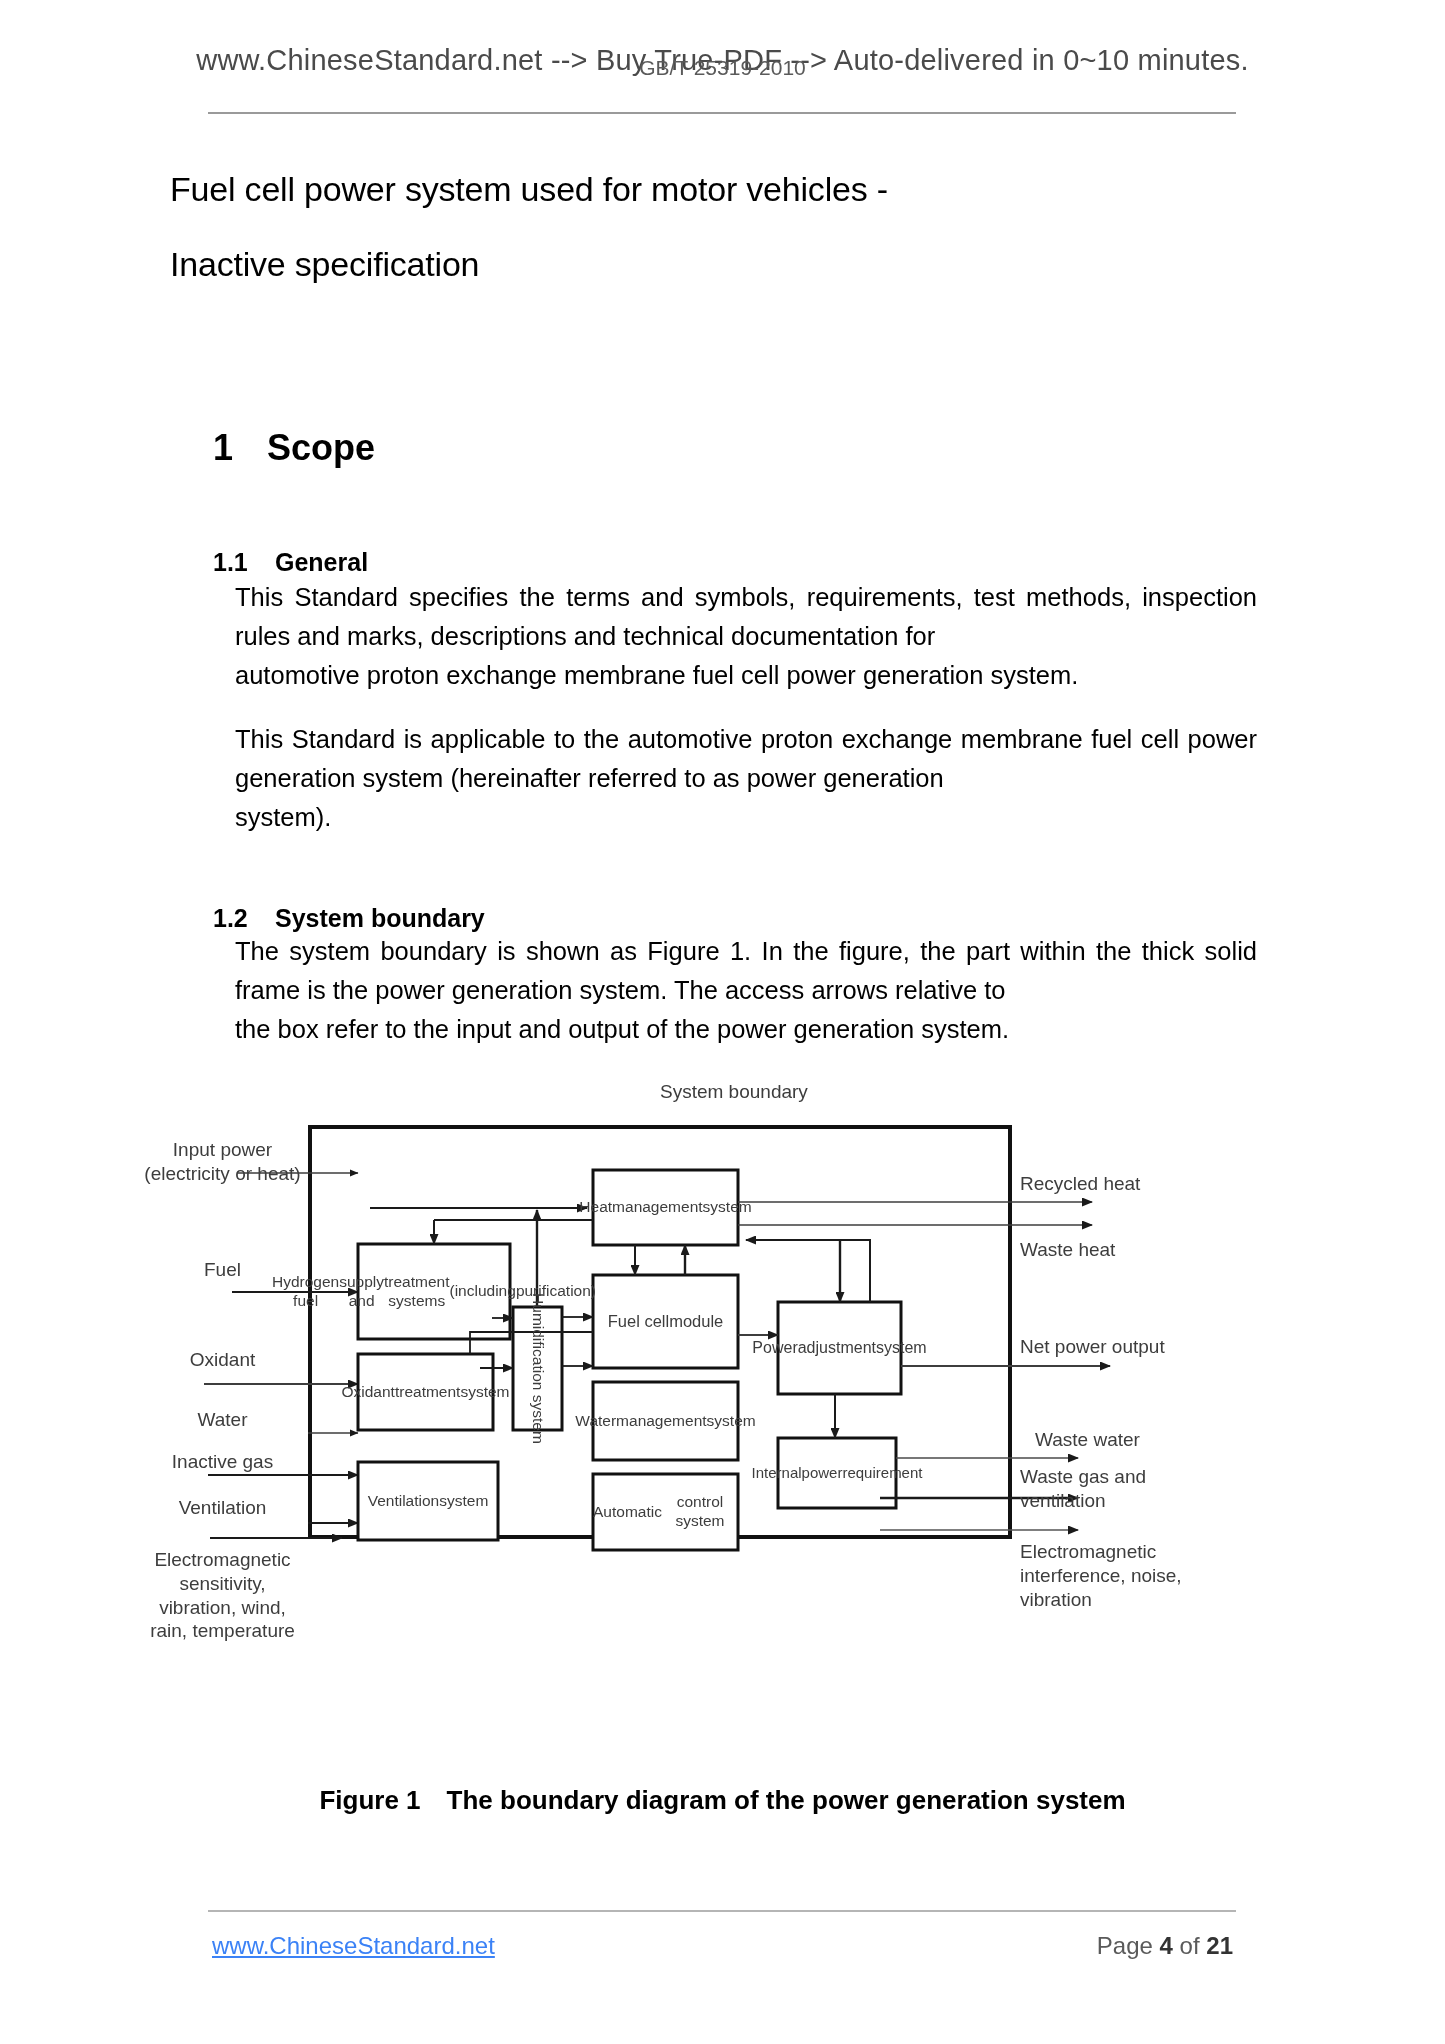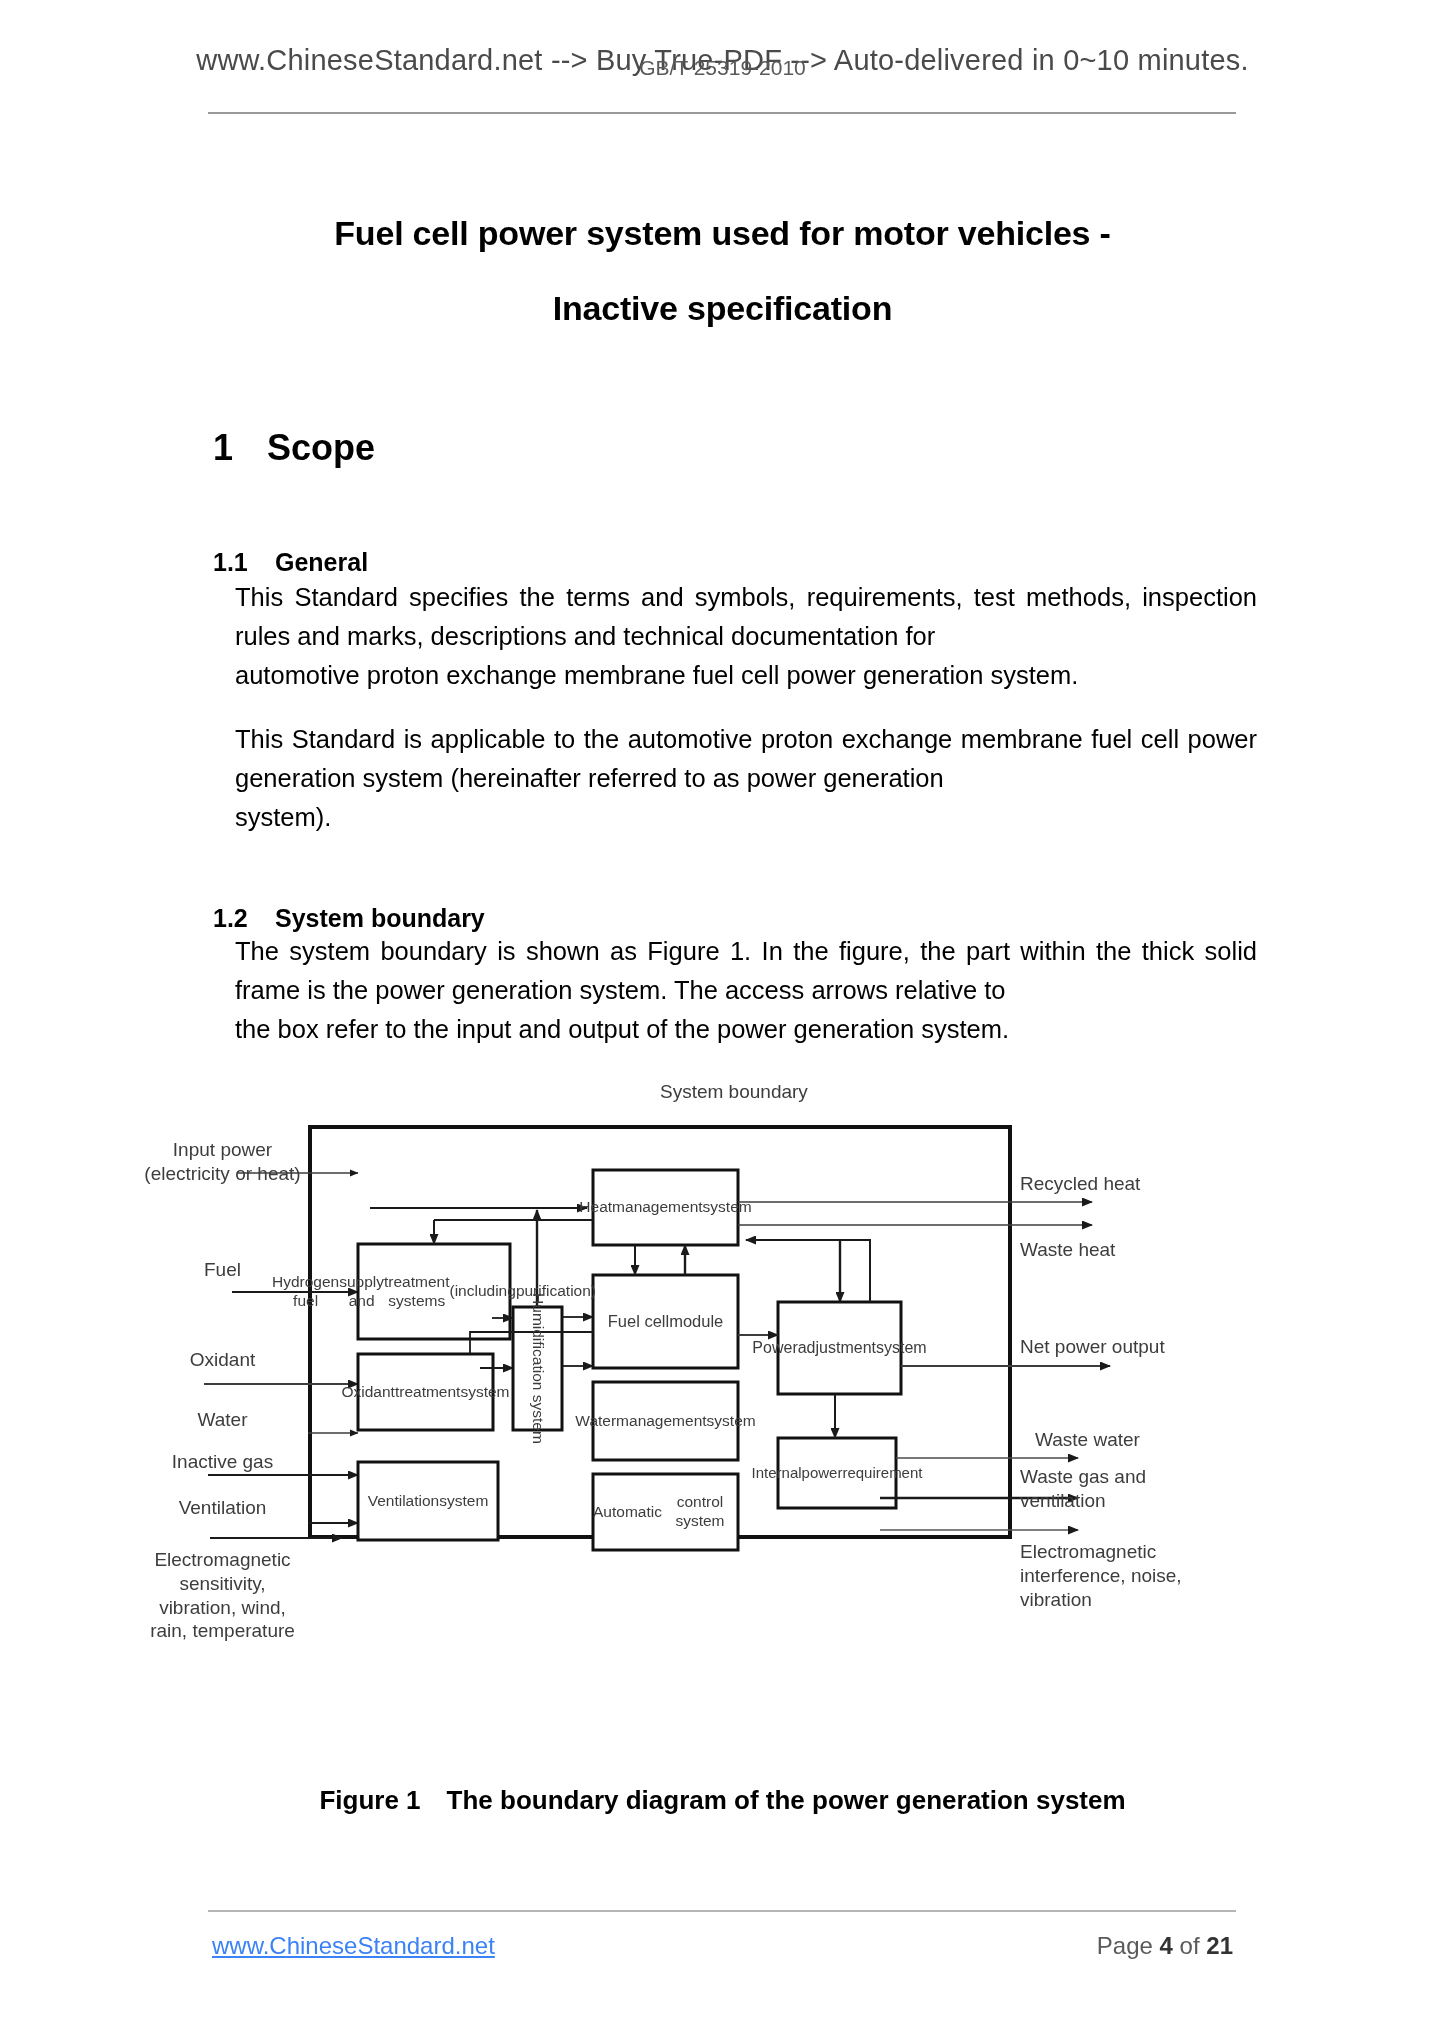--- a/index.html
+++ b/index.html
@@ -48,25 +48,23 @@
     width: 1028px;
     height: 2px;
     background: #9a9a9a;
   }
 
   
   .doc-title {
     position: absolute;
     left: 170px;
     width: 1105px;
-    text-align: center;
     font-size: 34px;
-    font-weight: bold;
+    font-weight: normal;
     letter-spacing: -0.2px;
-    margin-top: 44px;
   }
   .doc-title.l1 { top: 170px; }
   .doc-title.l2 { top: 245px; }
 
   .h1 {
     position: absolute;
     left: 213px;
     top: 427px;
     font-size: 36px;
     font-weight: bold;

